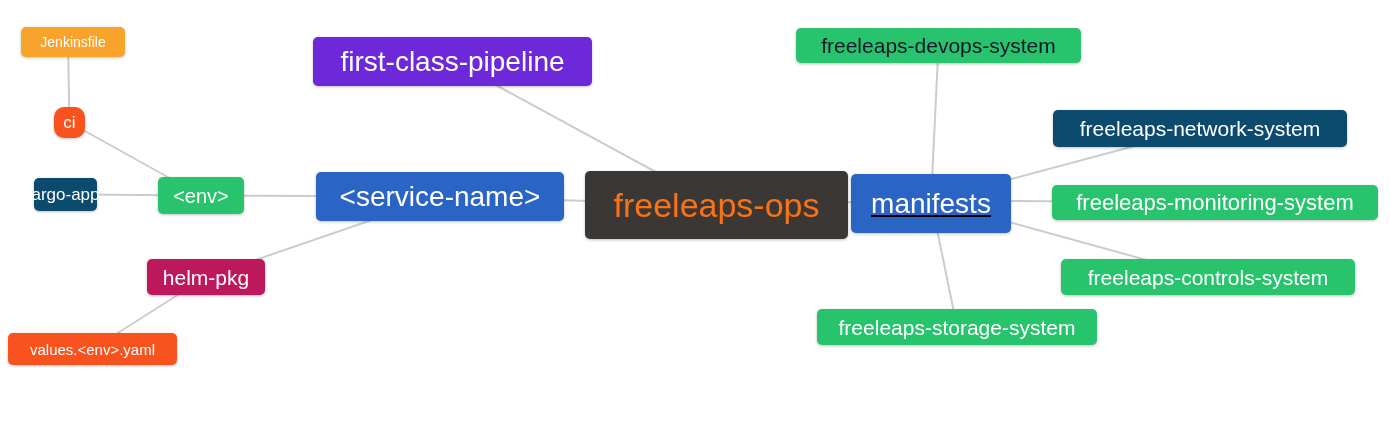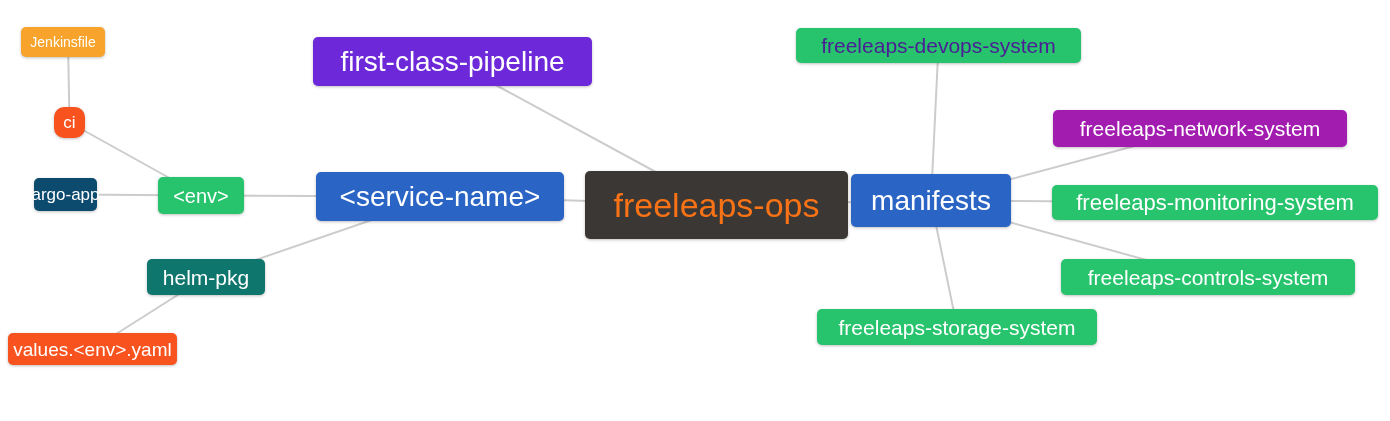--- a/index.html
+++ b/index.html
@@ -52,58 +52,58 @@
       <line x1="440" y1="196.5" x2="716.5" y2="205" stroke="#cccccc" stroke-width="2"></line>
       <line x1="440" y1="196.5" x2="206" y2="277" stroke="#cccccc" stroke-width="2"></line>
       <line x1="206" y1="277" x2="92.5" y2="349" stroke="#cccccc" stroke-width="2"></line>
       <line x1="716.5" y1="205" x2="931" y2="200.5" stroke="#cccccc" stroke-width="2"></line>
       <line x1="931" y1="200.5" x2="938.5" y2="45.5" stroke="#cccccc" stroke-width="2"></line>
       <line x1="931" y1="200.5" x2="1200" y2="128.5" stroke="#cccccc" stroke-width="2"></line>
       <line x1="931" y1="200.5" x2="1215" y2="202.5" stroke="#cccccc" stroke-width="2"></line>
       <line x1="931" y1="200.5" x2="1208" y2="277" stroke="#cccccc" stroke-width="2"></line>
       <line x1="931" y1="200.5" x2="957" y2="327" stroke="#cccccc" stroke-width="2"></line>
     </svg>
-<div class="node" style="left: 21px; top: 27px; width: 84px; height: 30px; background: rgb(248, 163, 43);">
+<div class="node" style="left: 21px; top: 27px; width: 104px; height: 30px; background: rgb(248, 163, 43);">
       <span class="label" style="font-size: 14px; color: rgb(255, 255, 255);">Jenkinsfile</span>
     </div>
     <div class="node" style="left: 54px; top: 107px; width: 31px; height: 31px; background: rgb(248, 83, 30); border-radius: 10px;">
       <span class="label" style="font-size: 17px; color: rgb(255, 255, 255);">ci</span>
     </div>
     <div class="node" style="left: 34px; top: 178px; width: 63px; height: 33px; background: #0c4a6e;">
       <span class="label" style="font-size: 17px; color: rgb(255, 255, 255);">argo-app</span>
     </div>
     <div class="node" style="left: 158px; top: 177px; width: 86px; height: 37px; background: rgb(39, 196, 109);">
       <span class="label" style="font-size: 20px; color: rgb(255, 255, 255);">&lt;env&gt;</span>
     </div>
     <div class="node" style="left: 313px; top: 37px; width: 279px; height: 49px; background: #6d28d9;">
       <span class="label" style="font-size: 28px; color: rgb(255, 255, 255);">first-class-pipeline</span>
     </div>
     <div class="node" style="left: 316px; top: 172px; width: 248px; height: 49px; background: rgb(42, 100, 196); text-align: right;">
       <span class="label" style="font-size: 28px; color: rgb(255, 255, 255);">&lt;service-name&gt;</span>
     </div>
     <div class="node" style="left: 585px; top: 171px; width: 263px; height: 68px; background: rgb(59, 55, 52);">
       <span class="label" style="font-size: 34px; color: #f97316;">freeleaps-ops</span>
     </div>
-    <div class="node" style="left: 851px; top: 174px; width: 160px; height: 53px; background: rgb(42, 100, 196);">
+    <div class="node" style="left: 851px; top: 174px; width: 160px; height: 59px; background: rgb(42, 100, 196); text-decoration: underline;">
       <span class="label" style="font-size: 28px; color: rgb(255, 255, 255);">manifests</span>
     </div>
     <div class="node" style="left: 796px; top: 28px; width: 285px; height: 35px; background: rgb(39, 196, 109);">
-      <span class="label" style="font-size: 21px; color: #4c1d95;">freeleaps-devops-system</span>
+      <span class="label" style="font-size: 21px; color: #0f172a;">freeleaps-devops-system</span>
     </div>
-    <div class="node" style="left: 1053px; top: 110px; width: 294px; height: 37px; background: #a21caf;">
+    <div class="node" style="left: 1053px; top: 110px; width: 294px; height: 37px; background: #0c4a6e;">
       <span class="label" style="font-size: 21px; color: rgb(255, 255, 255);">freeleaps-network-system</span>
     </div>
     <div class="node" style="left: 1052px; top: 185px; width: 326px; height: 35px; background: rgb(39, 196, 109);">
       <span class="label" style="font-size: 22px; color: rgb(255, 255, 255);">freeleaps-monitoring-system</span>
     </div>
     <div class="node" style="left: 1061px; top: 259px; width: 294px; height: 36px; background: rgb(39, 196, 109);">
       <span class="label" style="font-size: 21px; color: rgb(255, 255, 255);">freeleaps-controls-system</span>
     </div>
     <div class="node" style="left: 817px; top: 309px; width: 280px; height: 36px; background: rgb(39, 196, 109);">
       <span class="label" style="font-size: 21px; color: rgb(255, 255, 255);">freeleaps-storage-system</span>
     </div>
-    <div class="node" style="left: 147px; top: 259px; width: 118px; height: 36px; background: #0f766e;">
+    <div class="node" style="left: 147px; top: 259px; width: 118px; height: 36px; background: #be185d;">
       <span class="label" style="font-size: 21px; color: rgb(255, 255, 255);">helm-pkg</span>
     </div>
     <div class="node" style="left: 8px; top: 333px; width: 169px; height: 32px; background: rgb(248, 83, 30);">
-      <span class="label" style="font-size: 19px; color: rgb(255, 255, 255);">values.&lt;env&gt;.yaml</span>
+      <span class="label" style="font-size: 15px; color: rgb(255, 255, 255);">values.&lt;env&gt;.yaml</span>
     </div>
   </div>
 
 </body></html>

